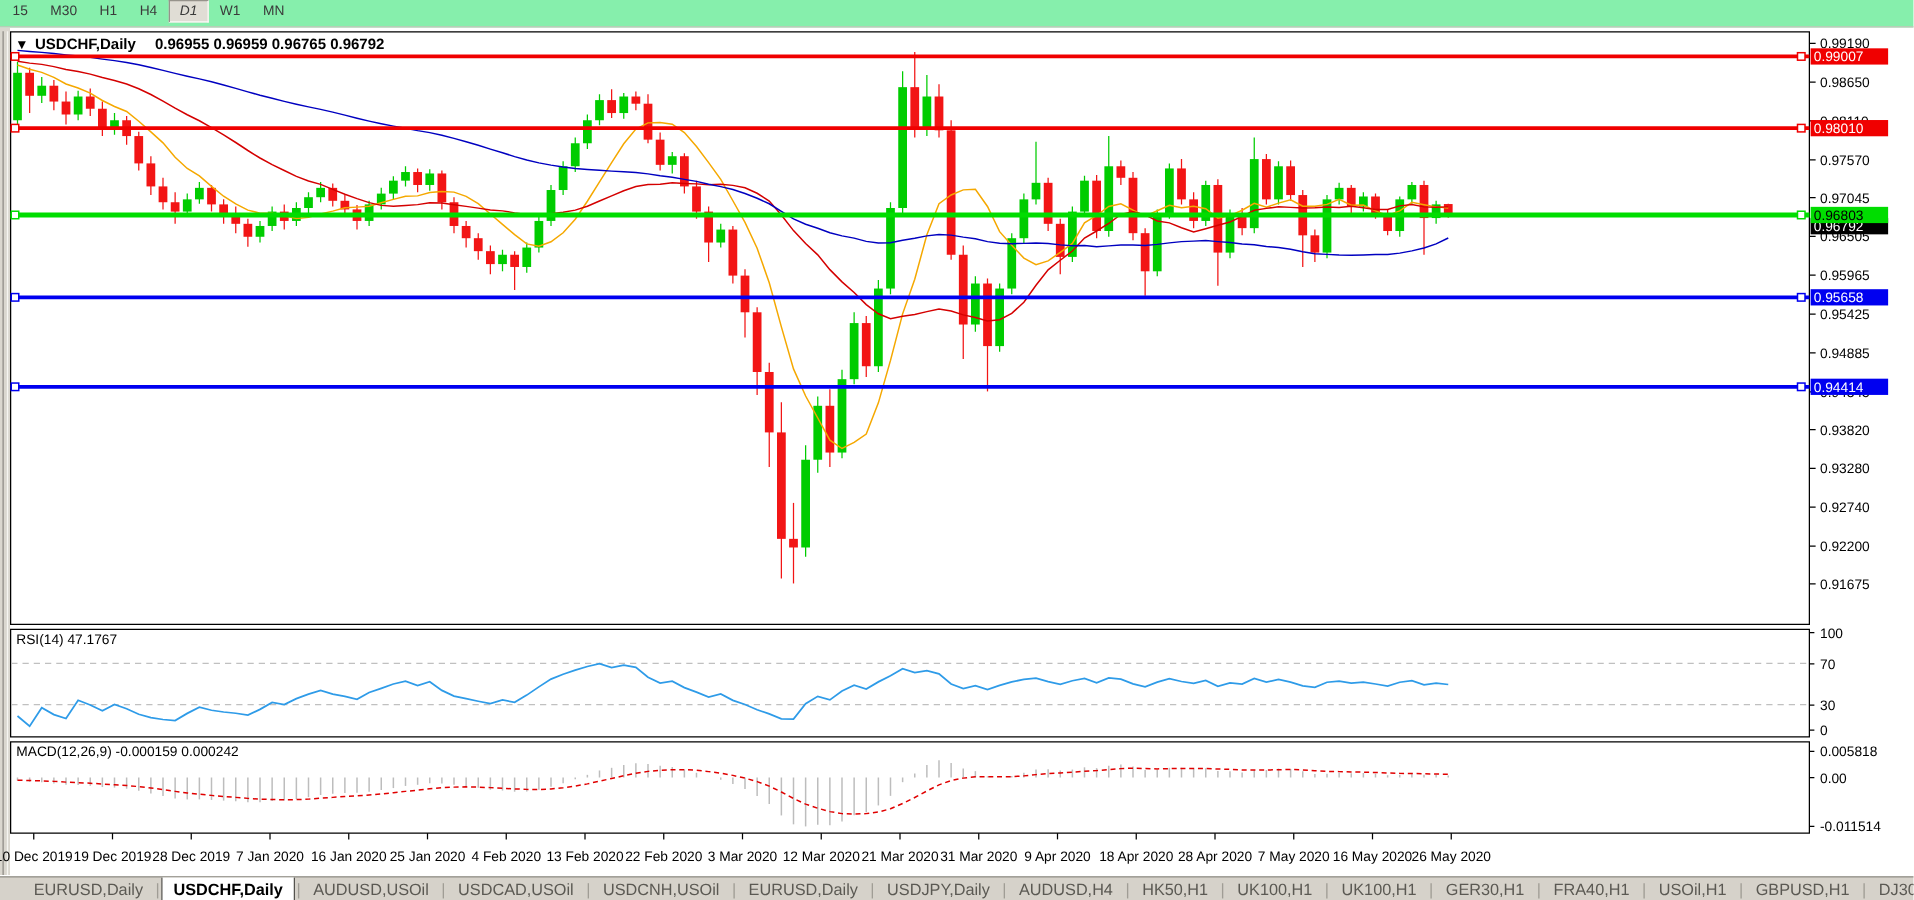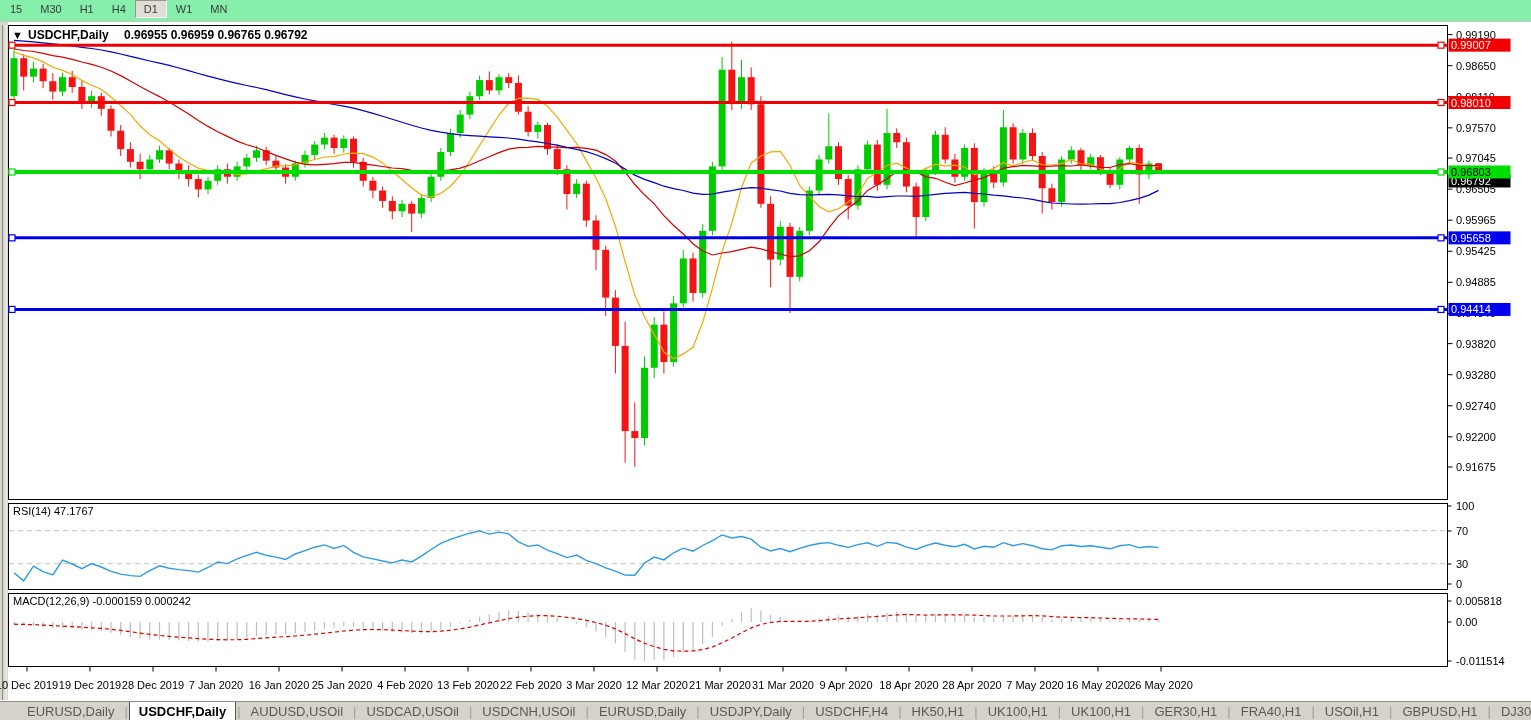--- a/index.html
+++ b/index.html
@@ -3,21 +3,21 @@
 <meta charset="utf-8">
 <style>
   html,body{margin:0;padding:0;background:#fff;}
   .stage{position:relative;width:1531px;height:720px;background:#ffffff;overflow:hidden;
          font-family:"Liberation Sans",sans-serif;}
   
   .toolbar{position:absolute;top:0;left:0;width:1531px;height:22px;background:#86efac;
            border-bottom:1px solid #c6c3bb;display:flex;align-items:flex-start;box-sizing:border-box;
            padding-left:1px;font-size:11px;color:#3a3a3a;}
   .tf{padding:2px 8px;margin:0;cursor:default;border:1px solid transparent;}
-  .tf.active{background:#e0ddd5;border:1px solid #96938b;border-bottom-color:#fbfaf7;border-right-color:#fbfaf7;}
+  .tf.active{background:#e0ddd5;border:1px solid #96938b;border-bottom-color:#fbfaf7;border-right-color:#fbfaf7;font-style:italic;}
   
   .tabbar{position:absolute;top:701px;left:0;width:1531px;height:19px;background:#d6d2ca;
           border-top:1px solid #8f8d86;display:flex;align-items:center;box-sizing:border-box;
           font-size:13px;color:#5b5953;padding-left:18px;}
   .tab{padding:0 9px;height:19px;display:flex;align-items:center;white-space:nowrap;cursor:default;}
   .tab.active{background:#ffffff;color:#000;font-weight:bold;border-left:1px solid #55534e;border-right:1px solid #55534e;}
   .tabsep{color:#a09d95;padding:0 1px;}
   svg text{font-family:"Liberation Sans",sans-serif;}
 </style>
 </head>
@@ -538,21 +538,21 @@
       <div class="tab">AUDUSD,USOil</div>
       <span class="tabsep">|</span>
       <div class="tab">USDCAD,USOil</div>
       <span class="tabsep">|</span>
       <div class="tab">USDCNH,USOil</div>
       <span class="tabsep">|</span>
       <div class="tab">EURUSD,Daily</div>
       <span class="tabsep">|</span>
       <div class="tab">USDJPY,Daily</div>
       <span class="tabsep">|</span>
-      <div class="tab">USDCHF,H4</div>
+      <div class="tab">AUDUSD,H4</div>
       <span class="tabsep">|</span>
       <div class="tab">HK50,H1</div>
       <span class="tabsep">|</span>
       <div class="tab">UK100,H1</div>
       <span class="tabsep">|</span>
       <div class="tab">UK100,H1</div>
       <span class="tabsep">|</span>
       <div class="tab">GER30,H1</div>
       <span class="tabsep">|</span>
       <div class="tab">FRA40,H1</div>

